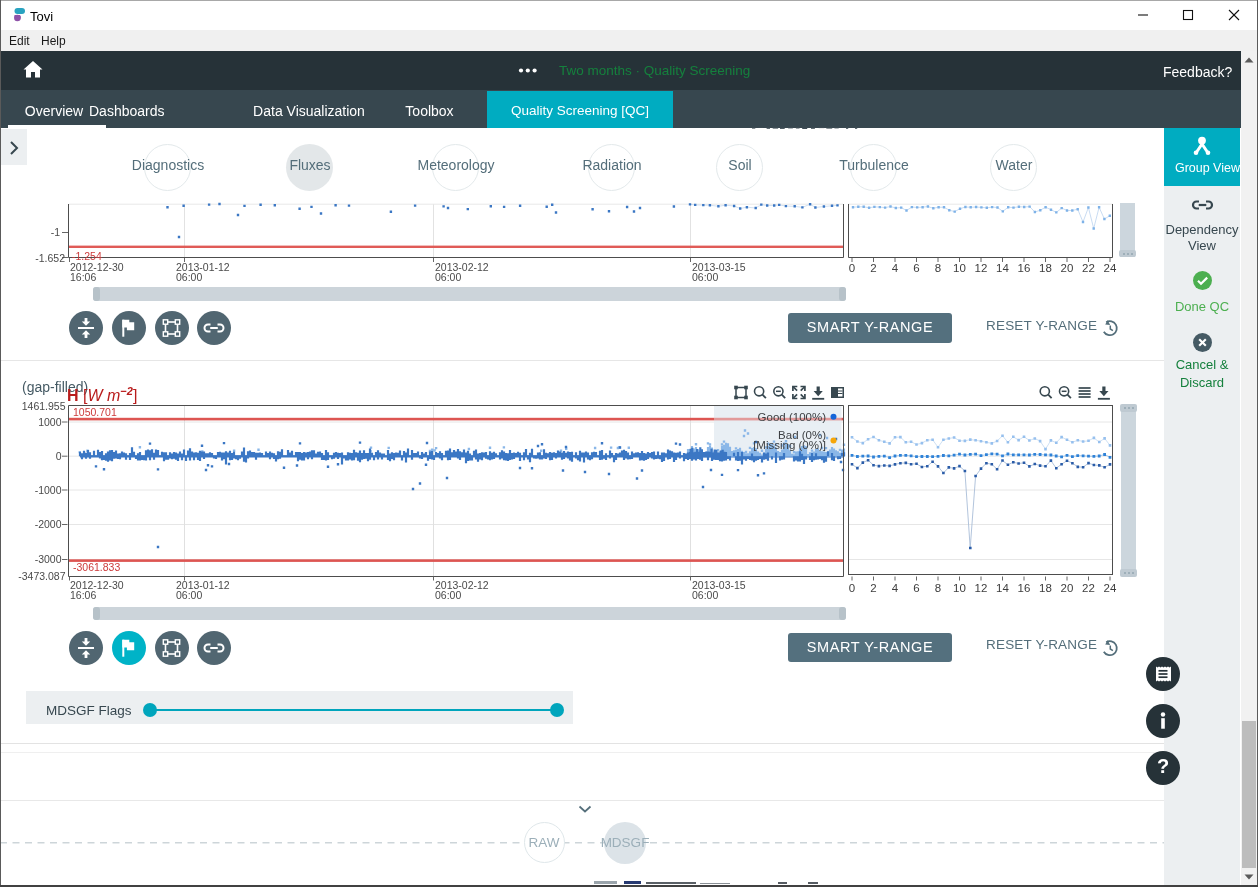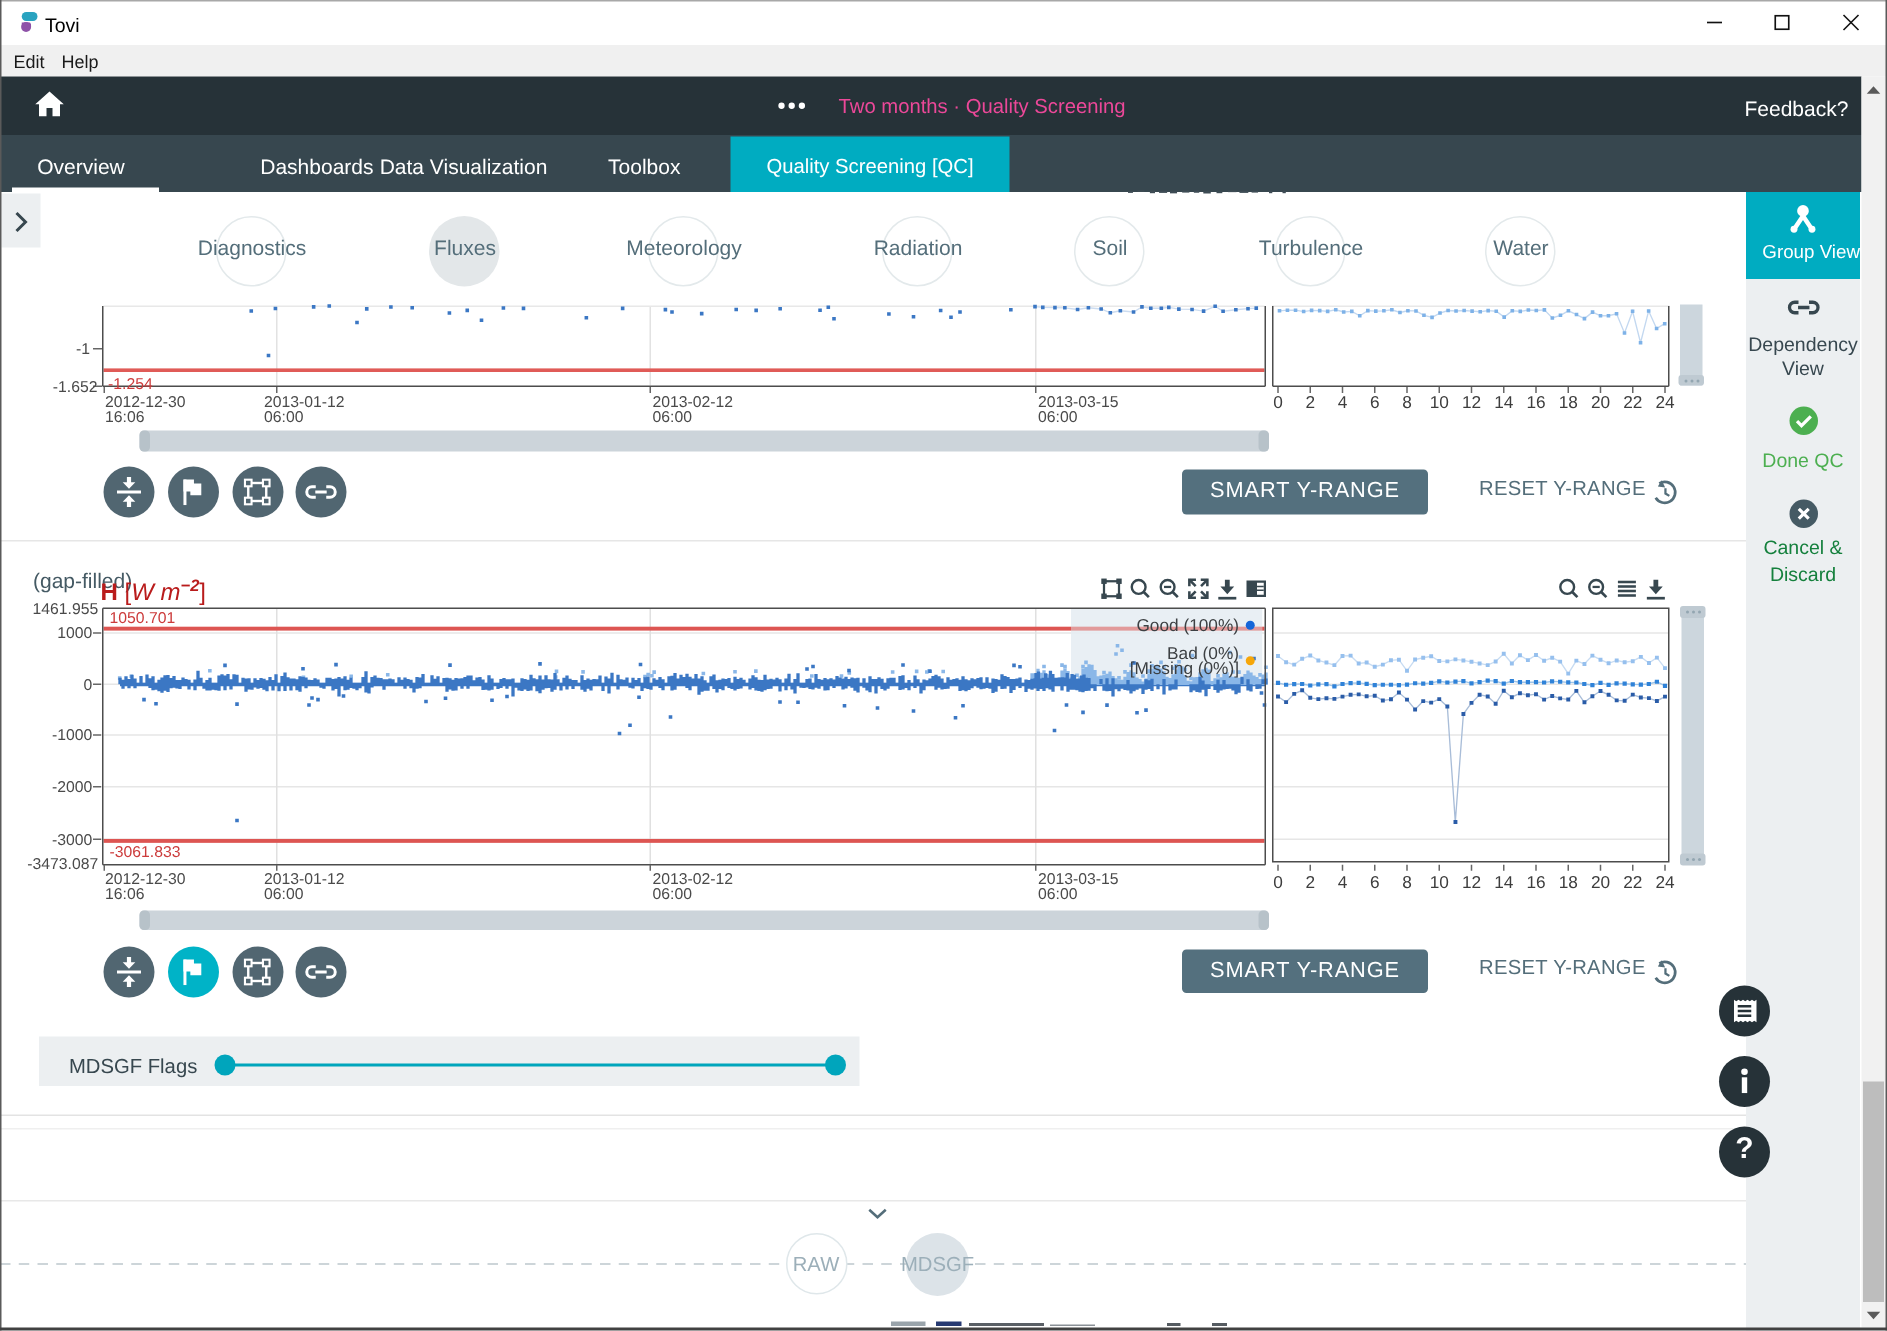--- a/index.html
+++ b/index.html
@@ -33,25 +33,25 @@
 <svg class="abs" style="left:22px;top:59px" width="22" height="22">
 <path d="M11 2 L20.5 10.5 h-2.5 v8 h-5 v-5.5 h-4 v5.5 h-5 v-8 H1.5 Z" fill="#fff"></path>
 </svg>
 <svg class="abs" style="left:516px;top:64px" width="26" height="13">
     <g fill="#fff">
       <circle cx="5" cy="6.5" r="2.1"></circle>
       <circle cx="11.8" cy="6.5" r="2.1"></circle>
       <circle cx="18.6" cy="6.5" r="2.1"></circle>
     </g>
   </svg>
-<div class="abs" style="left:559px;top:63px;color:#ec4899;font-size:13.5px">Two months · Quality Screening</div>
+<div class="abs" style="left:559px;top:63px;color:#15803d;font-size:13.5px">Two months · Quality Screening</div>
 <div class="abs" style="left:1163px;top:64px;color:#fff;font-size:14px">Feedback?</div>
 <div class="abs" style="left:0;top:90px;width:1241px;height:38px;background:#37474f"></div>
 <div class="abs" style="top:103px;left:-26px;width:160px;text-align:center;color:#fff;font-size:14px">Overview</div>
-<div class="abs" style="top:103px;left:89px;width:160px;text-align:right;color:#fff;font-size:14px">Dashboards</div>
+<div class="abs" style="top:103px;left:89px;width:160px;text-align:left;color:#fff;font-size:14px">Dashboards</div>
 <div class="abs" style="top:103px;left:229px;width:160px;text-align:center;color:#fff;font-size:14px">Data Visualization</div>
 <div class="abs" style="top:103px;left:359px;width:141px;text-align:center;color:#fff;font-size:14px">Toolbox</div>
 <div class="abs" style="left:8px;top:125px;width:98px;height:3px;background:#fff"></div>
 <svg class="abs" style="left:0;top:0" width="900" height="132">
     <rect x="752.0" y="127.3" width="3.3" height="1.3" fill="#3e4c55"></rect>
     <rect x="758.3" y="126.9" width="4.7" height="1.0" fill="#3e4c55"></rect>
     <rect x="766.6" y="127.1" width="3.4" height="1.7" fill="#3e4c55"></rect>
     <rect x="772.7" y="127.2" width="5.4" height="1.4" fill="#3e4c55"></rect>
     <rect x="780.0" y="127.5" width="4.7" height="1.4" fill="#3e4c55"></rect>
     <rect x="788.1" y="126.9" width="4.8" height="1.5" fill="#3e4c55"></rect>

